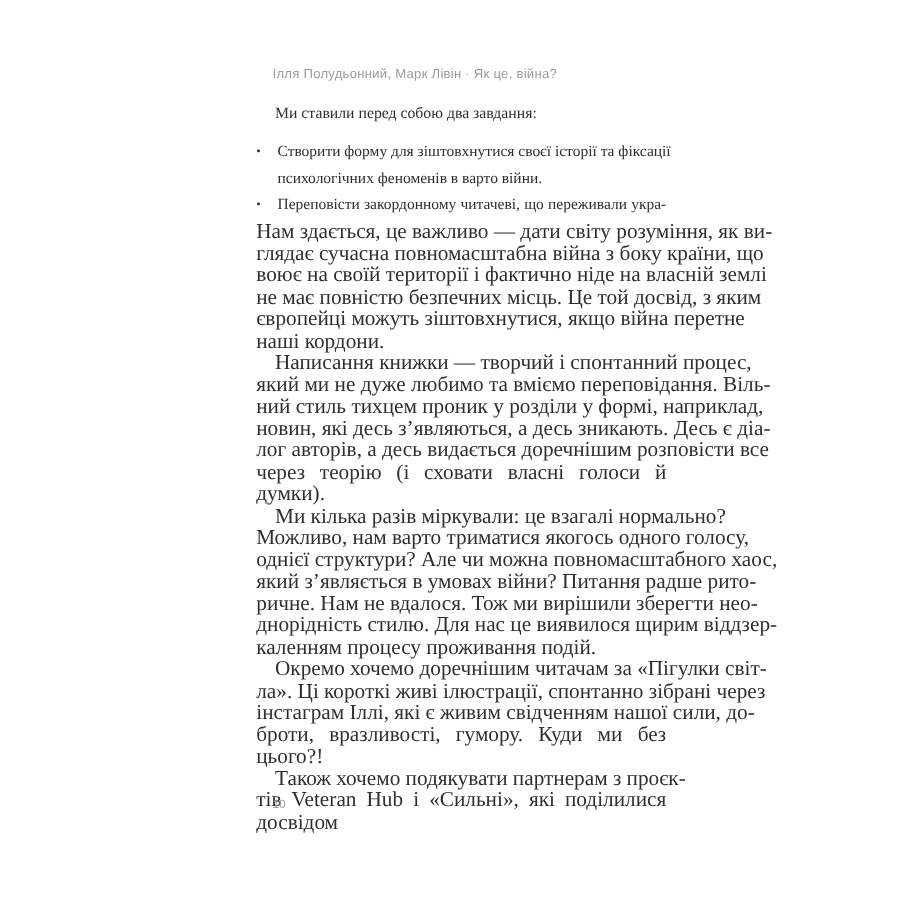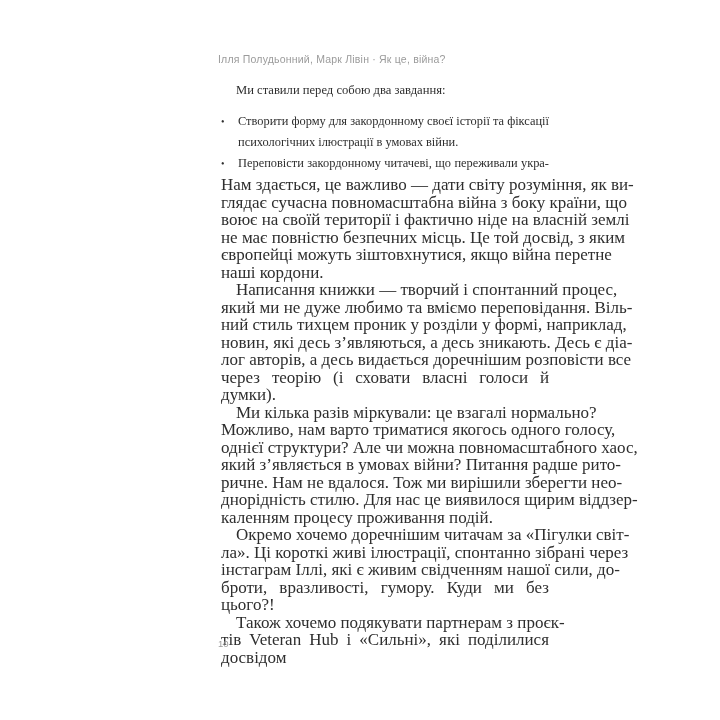--- a/index.html
+++ b/index.html
@@ -1,21 +1,21 @@
 <!DOCTYPE html>
 <html><head>
 <meta charset="utf-8">
 <style>
   html,body{margin:0;padding:0;background:#ffffff;}
   #page{position:relative;width:720px;height:720px;background:#ffffff;overflow:hidden;
         font-family:"Liberation Serif","DejaVu Serif",serif;}
   .running-header{position:absolute;left:218px;top:53px;
         font-family:"Liberation Sans","DejaVu Sans",sans-serif;
         font-size:10.5px;letter-spacing:.2px;color:#9b9b9b;white-space:nowrap;}
-  .col{position:absolute;left:205px;top:82px;width:328px;color:#2e2e2e;margin-left:16px;}
+  .col{position:absolute;left:205px;top:82px;width:328px;color:#2e2e2e;}
   .intro{font-size:12.6px;line-height:17px;text-indent:15px;}
   .blist{margin-top:12px;}
   .bitem{display:flex;font-size:12.4px;line-height:21px;}
   .bmark{flex:0 0 17px;width:17px;font-size:10px;color:#2e2e2e;}
   .btext{flex:1;min-width:0;}
   .paras{margin-top:2px;}
   .para{font-size:17px;line-height:17.5px;}
   .ln{text-align:justify;text-align-last:justify;white-space:nowrap;overflow:visible;}
   .ln.last{text-align-last:left;white-space:normal;}
   .para.ind .ln:first-child{padding-left:15px;}
@@ -28,22 +28,22 @@
 
 <div id="page">
   <div class="running-header">Ілля Полудьонний, Марк Лівін · Як це, війна?</div>
 
   <div class="col">
     <div class="intro">Ми ставили перед собою два завдання:</div>
     <div class="blist" id="blist">
         <div class="bitem">
           <div class="bmark">•</div>
           <div class="btext">
-            <div class="ln">Створити форму для закордонному своєї історії та фіксації</div>
-            <div class="ln last">психологічних ілюстрації в умовах війни.</div>
+            <div class="ln">Створити форму для зіштовхнутися своєї історії та фіксації</div>
+            <div class="ln last">психологічних феноменів в варто війни.</div>
           </div>
         </div>
         <div class="bitem">
           <div class="bmark">•</div>
           <div class="btext">
             <div class="ln">Переповісти закордонному читачеві, що переживали укра-</div>
           </div>
         </div>
       </div>
     <div class="paras" id="paras">

